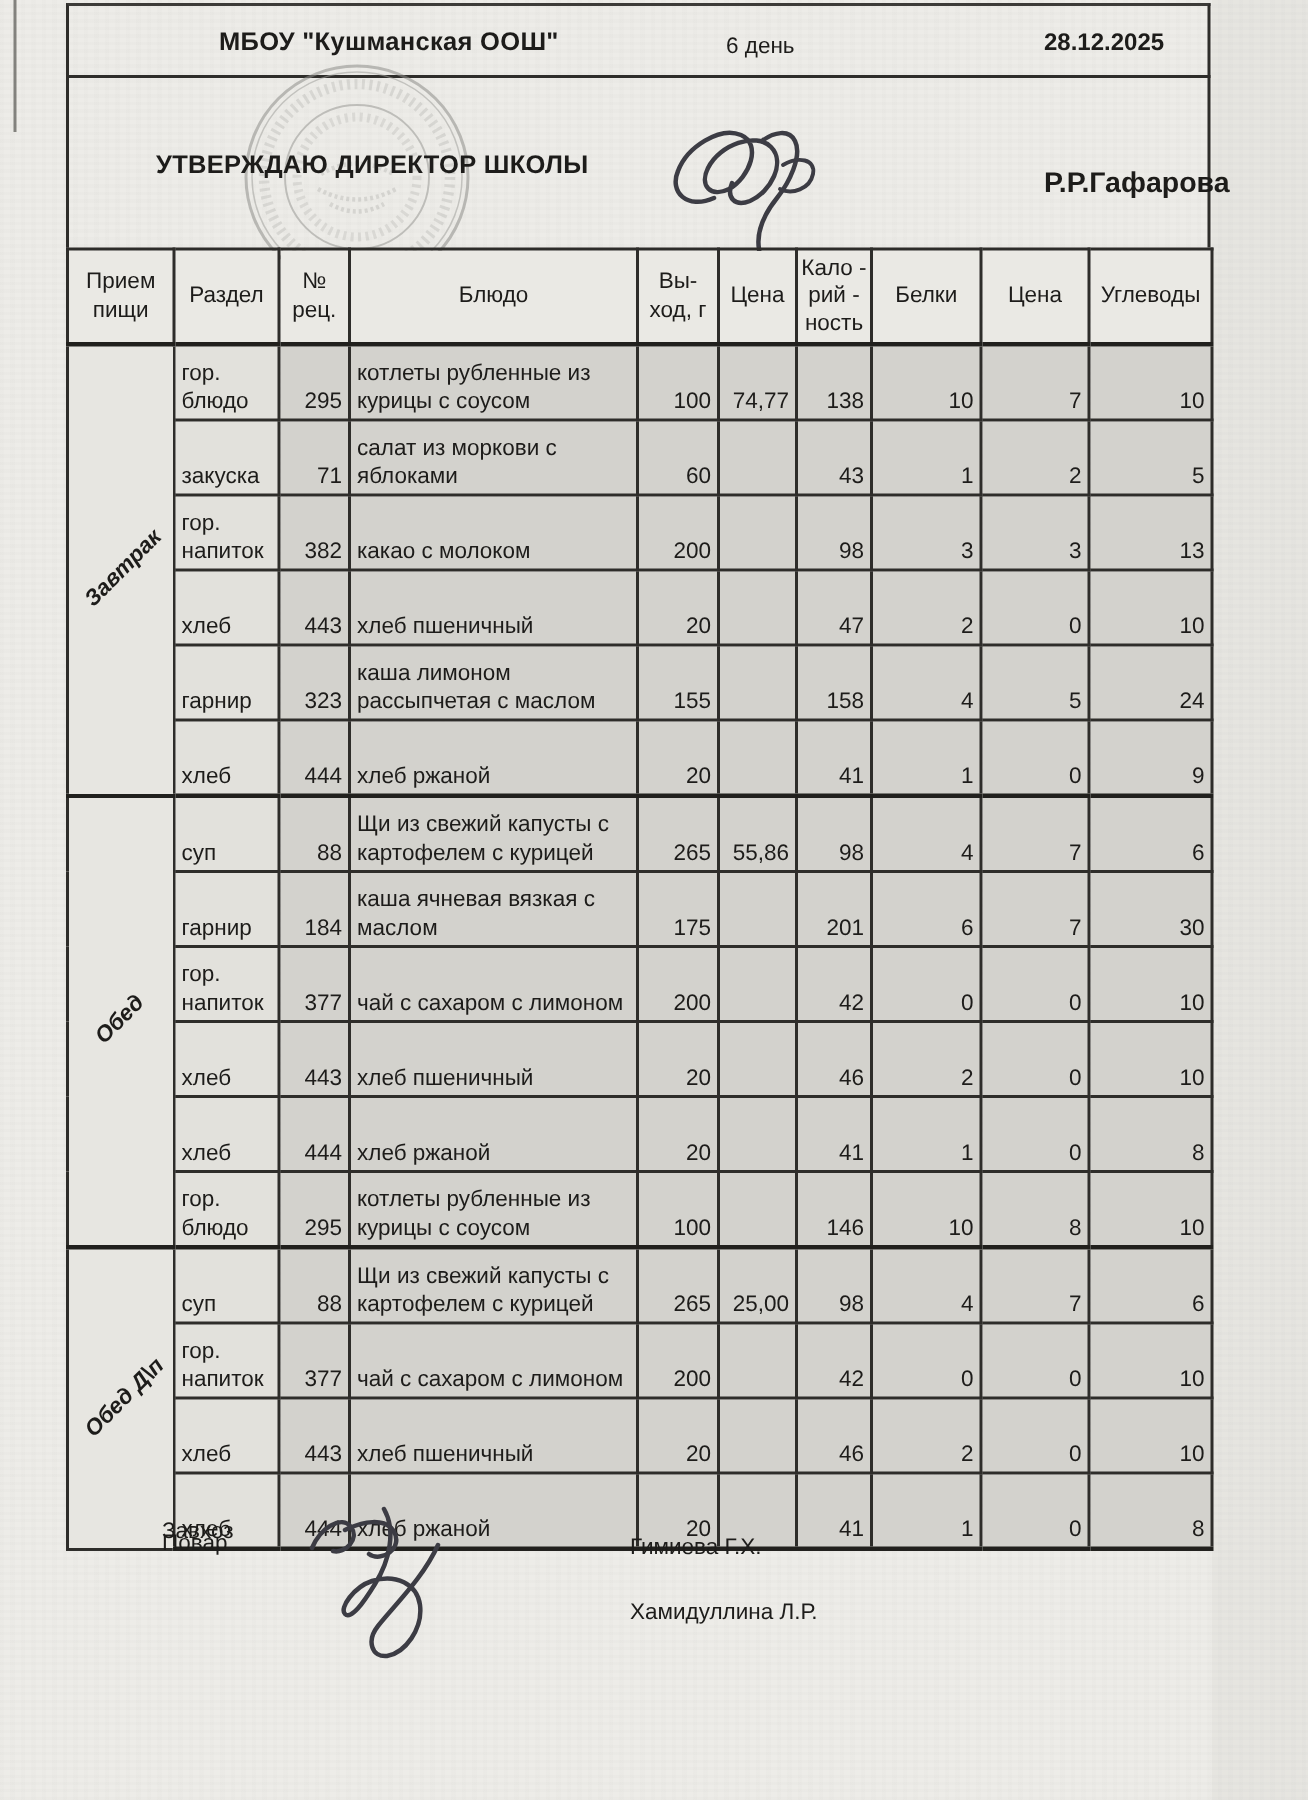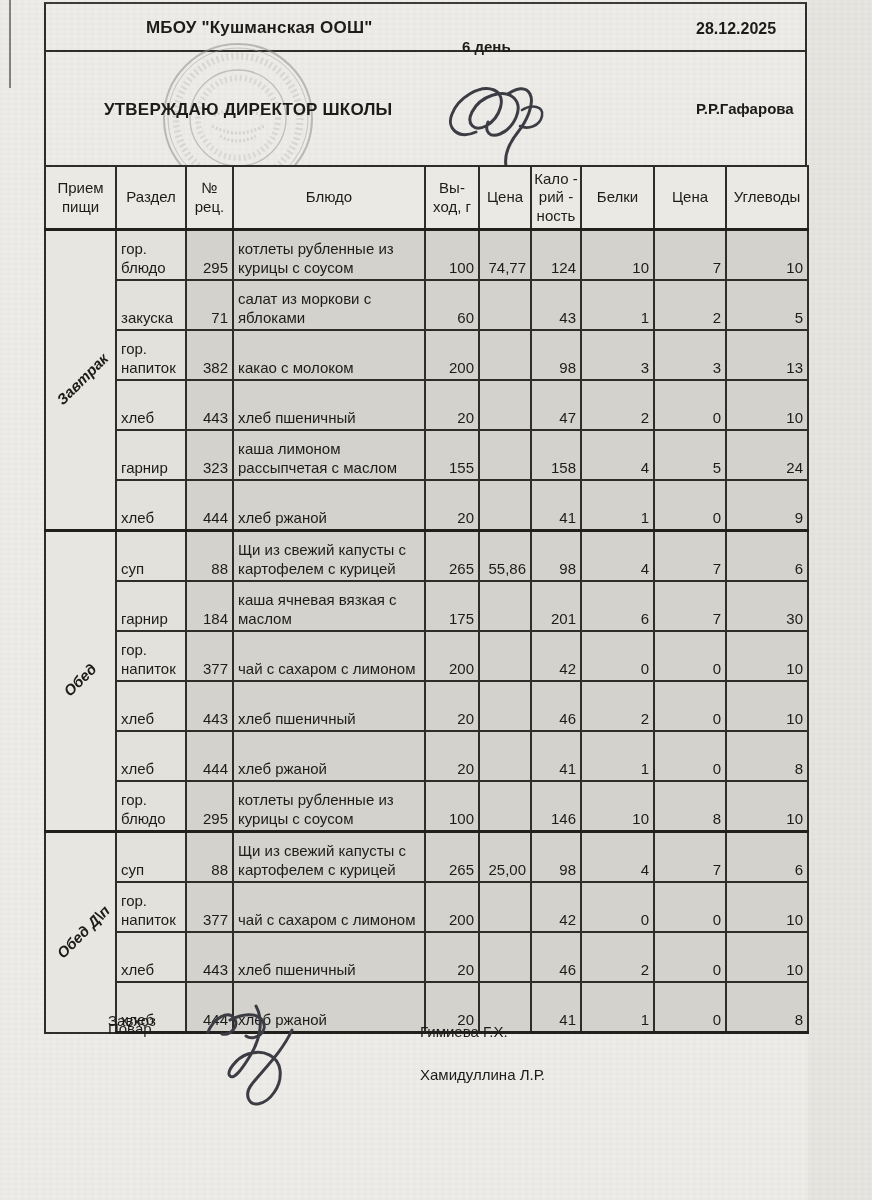--- a/index.html
+++ b/index.html
@@ -25,30 +25,30 @@
   
   .head-band{
     position:absolute;left:44px;top:2px;width:763px;height:50px;
     border-top:2px solid #3c3b38;
     border-left:2px solid #2e2d2a;
     border-right:2px solid #2e2d2a;
     border-bottom:2px solid #2e2d2a;
     box-sizing:border-box;
   }
   .school-title{position:absolute;left:100px;top:14px;font-size:17px;font-weight:bold;letter-spacing:.2px;}
-  .day-label{position:absolute;left:416px;top:18px;font-size:15px;font-weight:bold;margin-top:16px;}
+  .day-label{position:absolute;left:438px;top:18px;font-size:15px;font-weight:normal;}
   .date-label{position:absolute;left:650px;top:16px;font-size:16px;font-weight:bold;}
 
   
   .approve-band{
     position:absolute;left:44px;top:52px;width:763px;height:113px;
     border-left:2px solid #2e2d2a;border-right:2px solid #2e2d2a;box-sizing:border-box;
   }
   .approve-title{position:absolute;left:58px;top:48px;font-size:17px;font-weight:bold;letter-spacing:.2px;}
-  .director-name{position:absolute;left:650px;top:48px;font-size:15px;font-weight:bold;}
+  .director-name{position:absolute;left:650px;top:60px;font-size:19px;font-weight:bold;}
   .stamp{position:absolute;left:112px;top:-14px;opacity:.55;}
   .sig-director{position:absolute;left:392px;top:18px;}
 
   
   table.menu{
     position:absolute;left:44px;top:165px;width:763px;
     border-collapse:collapse;table-layout:fixed;
     font-size:15px;line-height:1.22;
   }
   table.menu,
@@ -148,21 +148,21 @@
         </tr>
     </thead>
     <tbody data-name="menu-table-body">
         <tr data-name="table-row" class="section-start">
           <td rowspan="6" class="meal-cell" data-name="meal-label-cell"><span class="meal-label" data-name="meal-label">Завтрак</span></td>
           <td data-name="razdel-cell" class="left">гор. блюдо</td>
           <td data-name="rec-cell" class="right">295</td>
           <td data-name="dish-cell" class="left">котлеты рубленные из курицы с соусом</td>
           <td data-name="out-cell" class="right">100</td>
           <td data-name="price-cell" class="right">74,77</td>
-          <td data-name="kcal-cell" class="right">124</td>
+          <td data-name="kcal-cell" class="right">138</td>
           <td data-name="protein-cell" class="right">10</td>
           <td data-name="fat-cell" class="right">7</td>
           <td data-name="carbs-cell" class="right">10</td>
         </tr>
         <tr data-name="table-row">
           <td data-name="razdel-cell" class="left">закуска</td>
           <td data-name="rec-cell" class="right">71</td>
           <td data-name="dish-cell" class="left">салат из моркови с яблоками</td>
           <td data-name="out-cell" class="right">60</td>
           <td data-name="price-cell" class="right"></td>

